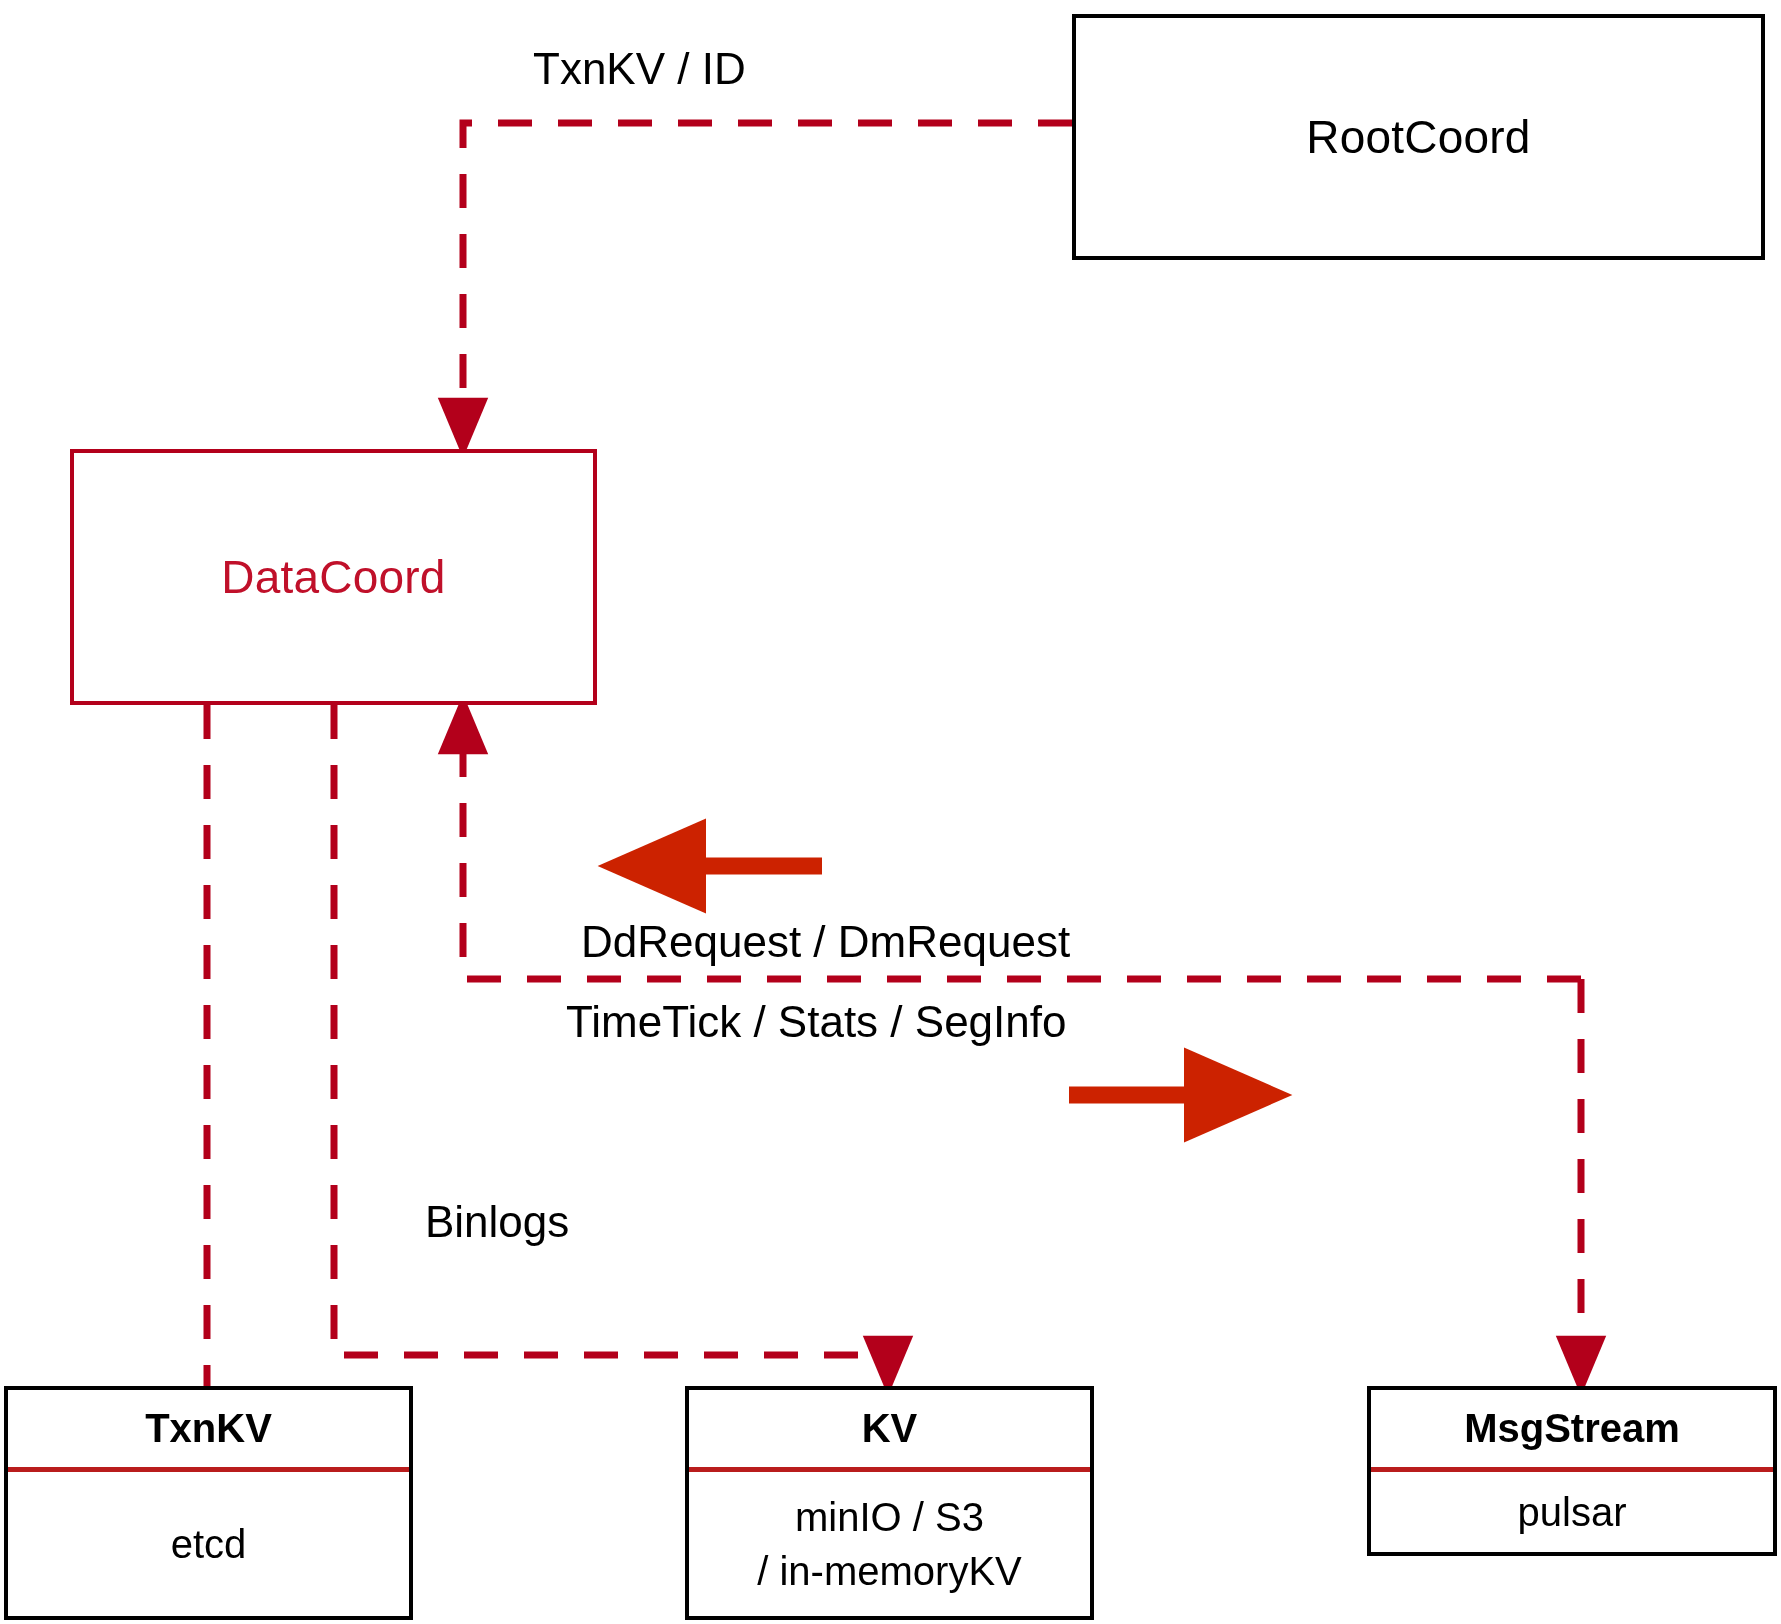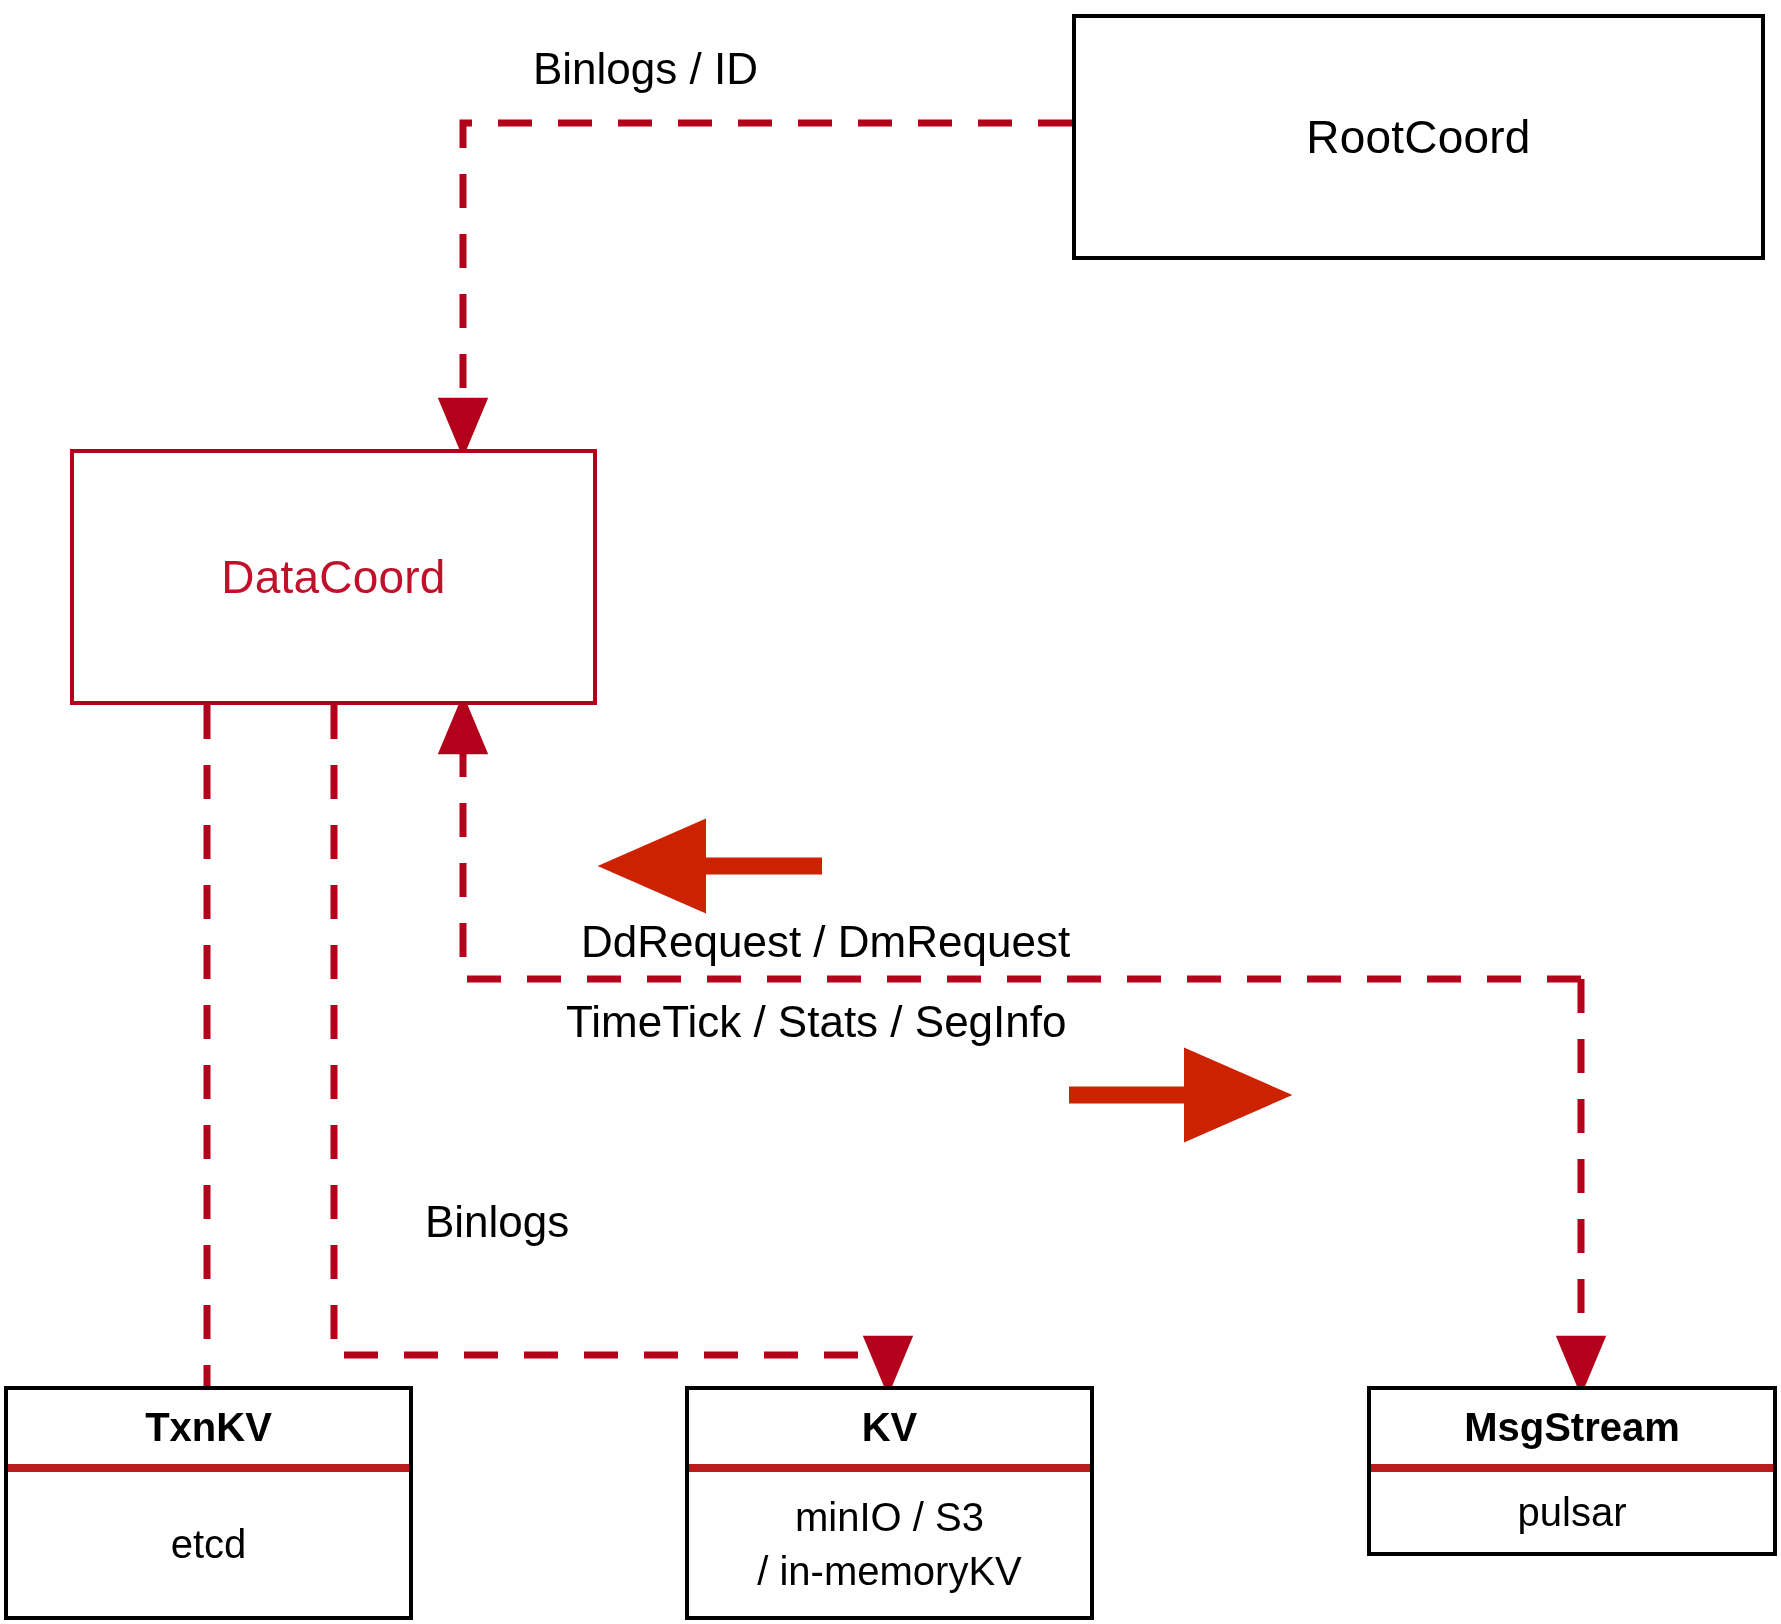--- a/index.html
+++ b/index.html
@@ -54,21 +54,21 @@
   .split-box {
     position: absolute;
     box-sizing: border-box;
     border: 4px solid #000000;
     background: #ffffff;
     display: flex;
     flex-direction: column;
   }
   .split-head {
     box-sizing: border-box;
-    border-bottom: 8px solid #b91c1c;
+    border-bottom: 5px solid #b91c1c;
     display: flex;
     align-items: center;
     justify-content: center;
     font-size: 40px;
     font-weight: bold;
     color: #000000;
     text-align: center;
   }
   .split-body {
     flex: 1;
@@ -156,21 +156,21 @@
     </div>
   </div>
 
   <div class="split-box" style="left:1367px; top:1386px; width:410px; height:170px;">
     <div class="split-head" style="height:82px;">MsgStream</div>
     <div class="split-body">
       <div>pulsar</div>
     </div>
   </div>
 
-  <div class="edge-label" style="left:533px; top:47px;">Binlogs / ID</div>
+  <div class="edge-label" style="left:533px; top:47px;">TxnKV / ID</div>
 
   <div class="edge-label" style="left:581px; top:920px;">DdRequest / DmRequest</div>
 
   <div class="edge-label" style="left:566px; top:1000px;">TimeTick / Stats / SegInfo</div>
 
   <div class="edge-label" style="left:425px; top:1200px;">Binlogs</div>
 
 </div>
 
 </body></html>

